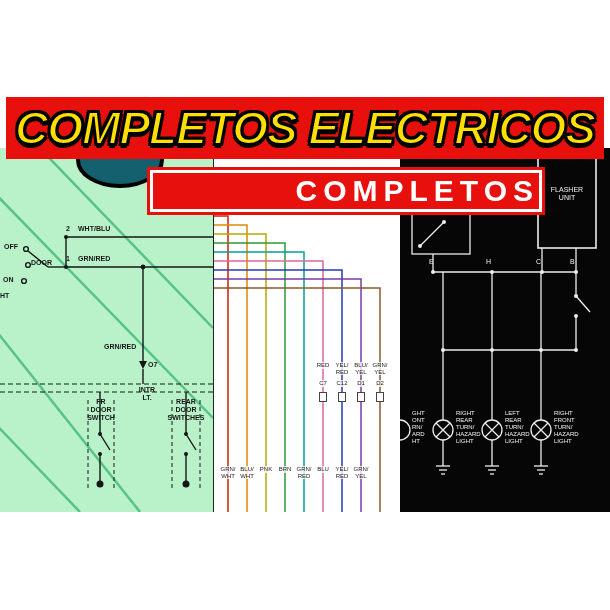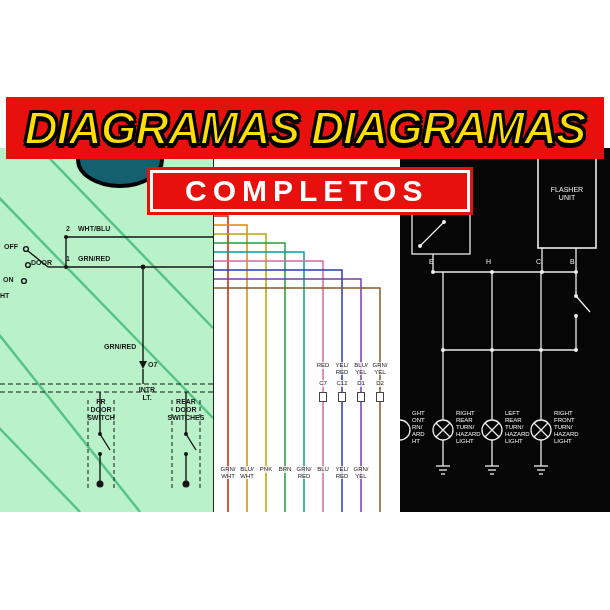--- a/index.html
+++ b/index.html
@@ -20,23 +20,23 @@
   .tiny { position:absolute; font-size:6px; line-height:1.1; color:#222; white-space:pre-line;
           width:20px; text-align:center; background:rgba(255,255,255,.75); }
   .wlbl { position:absolute; font-size:7px; color:#f2f2f2; line-height:1.15; white-space:pre-line; }
   .pinbox { position:absolute; width:8px; height:10px; border:1px solid #444; background:#fff; }
 
   .banner1 { position:absolute; left:6px; top:97px; width:598px; height:62px; background:#e8100c;
              display:flex; align-items:center; justify-content:center; z-index:5; }
   .banner1 span { font-size:46px; font-weight:900; font-style:italic; color:#ffdf00; letter-spacing:-1px;
                   -webkit-text-stroke:2px #000;
                   text-shadow:2px 2px 0 #000, -2px 2px 0 #000, 2px -2px 0 #000, -2px -2px 0 #000, 0 4px 0 #000; }
-  .banner2 { position:absolute; left:150px; top:170px; width:320px; height:42px; background:#e8100c;
+  .banner2 { position:absolute; left:150px; top:170px; width:392px; height:42px; background:#e8100c;
              border:3px solid #ffffff; box-shadow:0 0 0 3px #e8100c;
-             display:flex; align-items:center; justify-content:flex-start; z-index:6;padding-left:32px; }
+             display:flex; align-items:center; justify-content:flex-end; z-index:6; }
   .banner2 span { font-size:30px; font-weight:800; color:#ffffff; letter-spacing:6px; }
 </style>
 </head>
 <body>
 
 <div id="stage">
 
   <div class="panels">
 
     <div class="panel left">
@@ -223,19 +223,19 @@
 LIGHT</span>
       <span class="wlbl" style="left:12px;top:262px;font-size:6px">GHT
 ONT
 RN/
 ARD
 HT</span>
     </div>
   </div>
 
   <div class="banner1">
-    <span>DIAGRAMAS DIAGRAMAS</span>
+    <span>COMPLETOS ELECTRICOS</span>
   </div>
   <div class="banner2">
     <span>COMPLETOS</span>
   </div>
 
 </div>
 
 </body></html>

